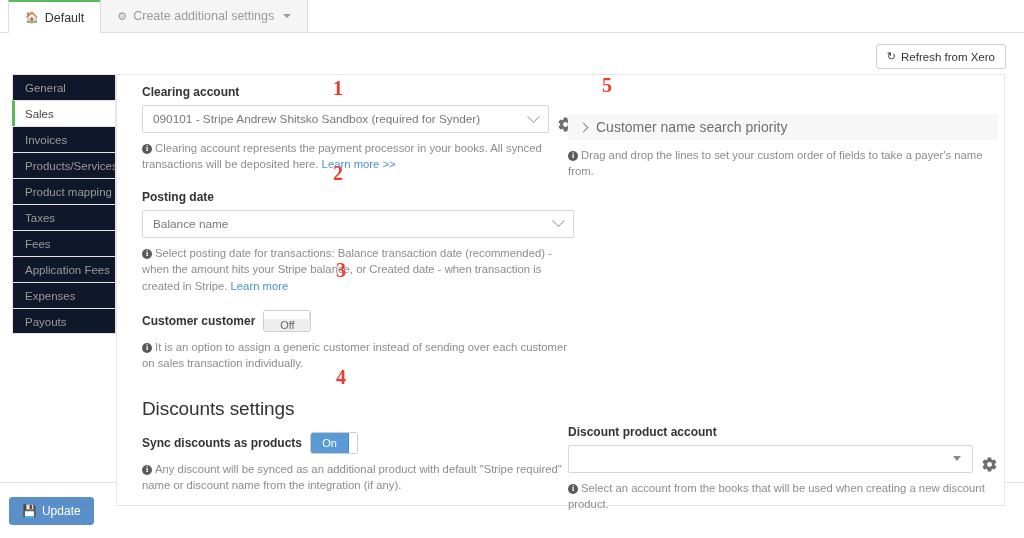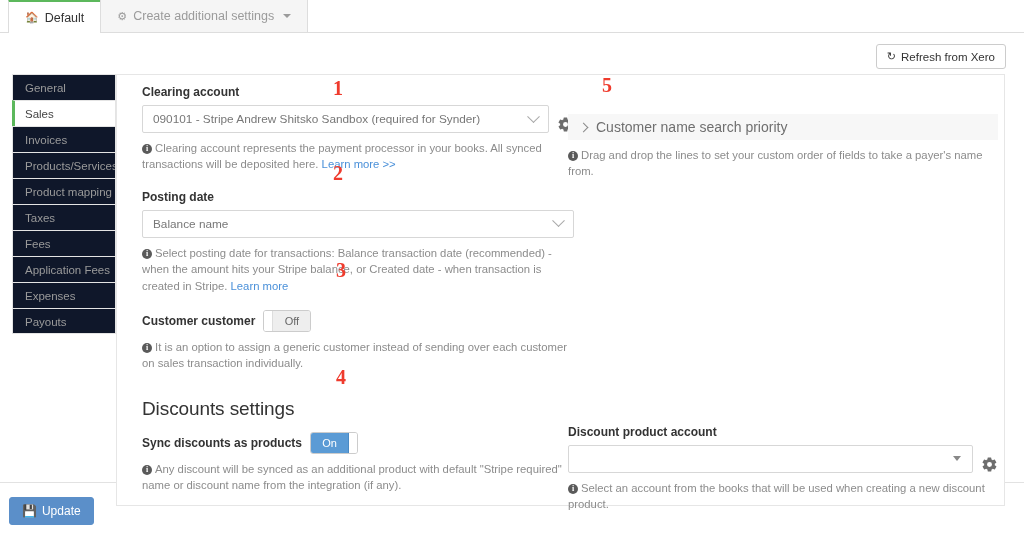--- a/index.html
+++ b/index.html
@@ -205,21 +205,21 @@
     cursor: pointer;
     overflow: hidden;
     background: #ffffff;
   }
   .switch .lbl {
     flex: 1 1 auto;
     display: flex; align-items: center; justify-content: center;
     font-size: 11px;
   }
   .switch .knob { flex: 0 0 9px; background: #ffffff; }
-  .switch.off { flex-direction: row; justify-content: center; }
+  .switch.off { flex-direction: column; justify-content: center; }
   .switch.off .lbl { background: #eeeeee; color: #666666; }
   .switch.off .knob { border-right: 1px solid #dddddd; }
   .switch.on .lbl { background: #5b9bd5; color: #ffffff; }
   .switch.on .knob { border-left: 1px solid #4a8ac4; }
 
   
   .section-h {
     font-size: 19px;
     font-weight: normal;
     color: #333333;

